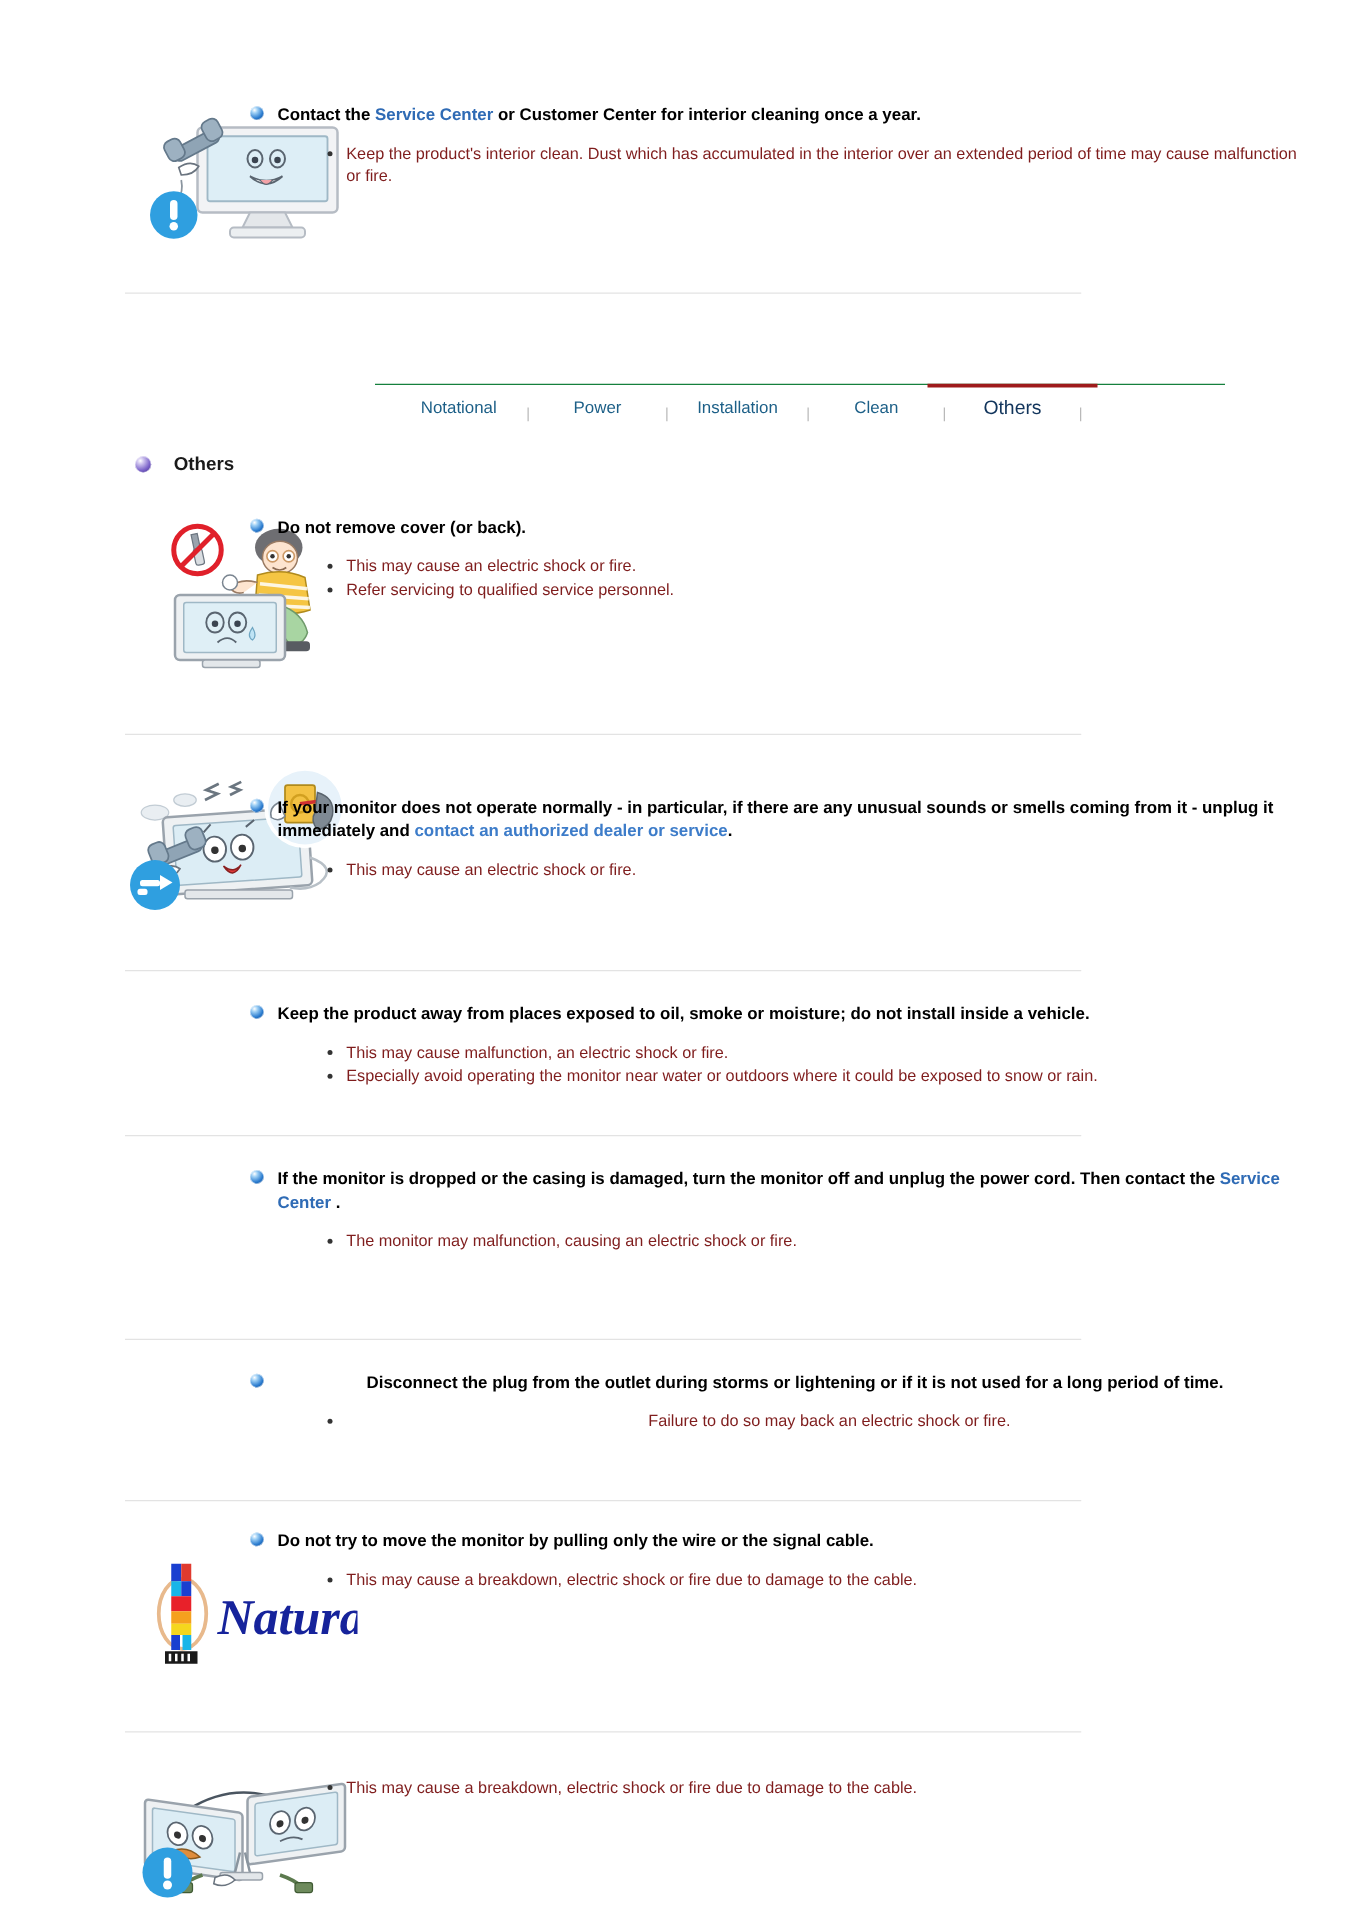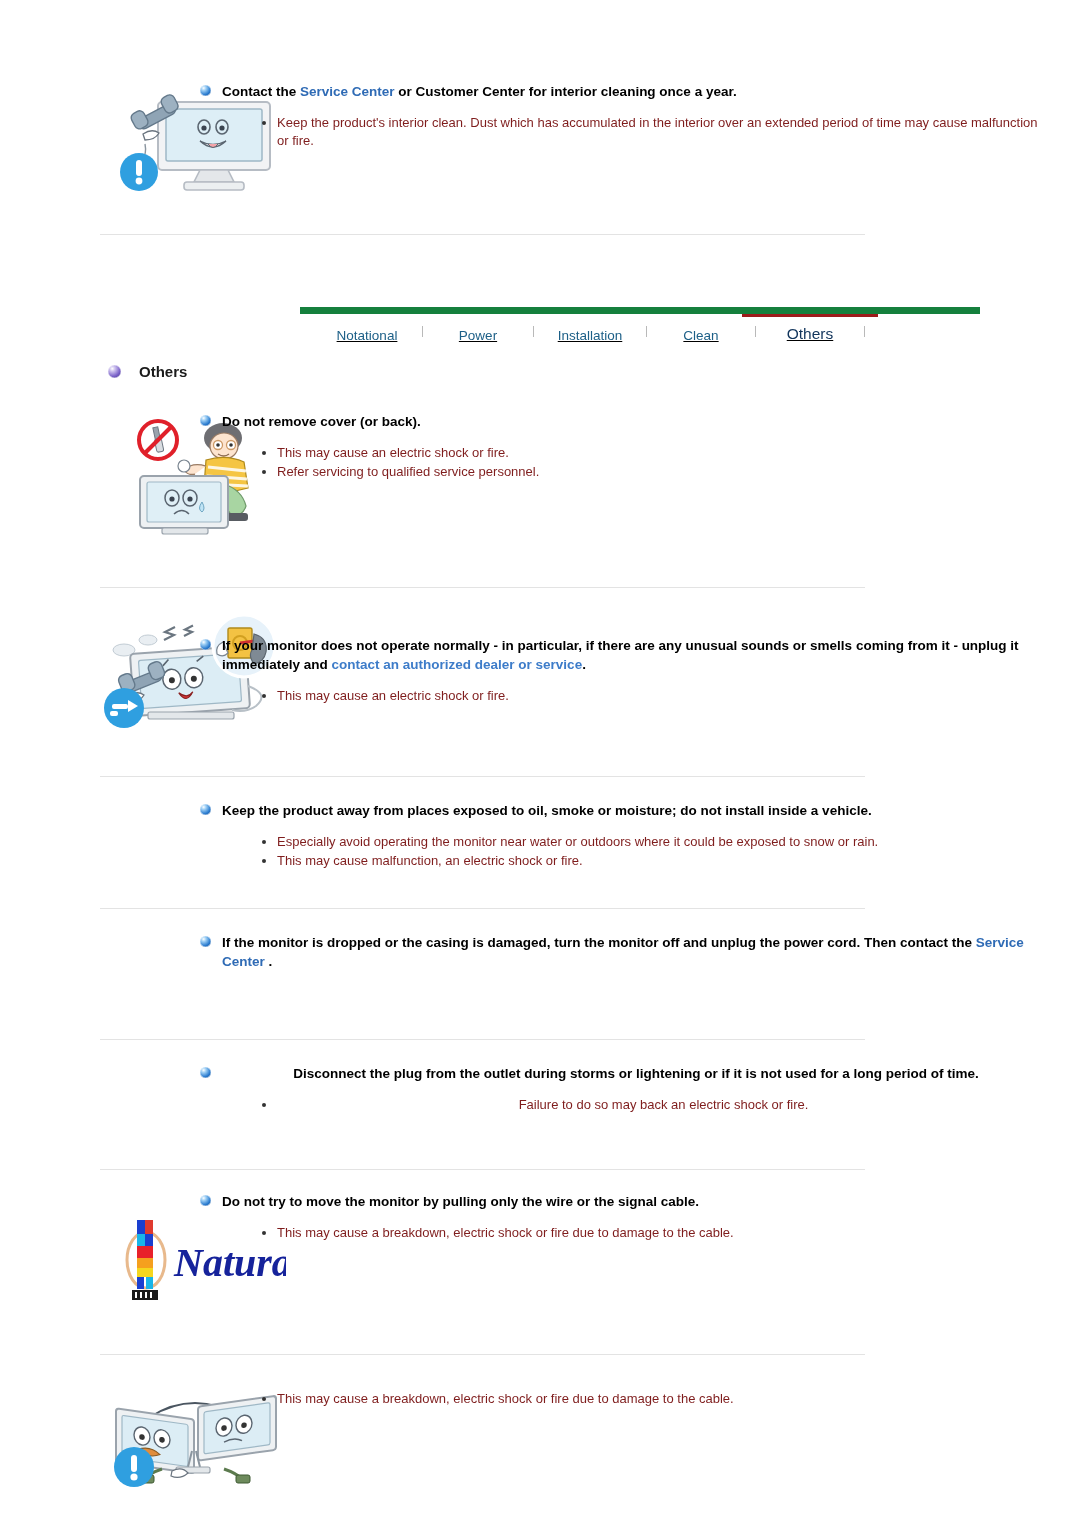--- a/index.html
+++ b/index.html
@@ -45,22 +45,22 @@
     line-height: 17.5px; margin-bottom: 1px; padding-left: 15px;
   }
   ul.bul li::before {
     content: ""; position: absolute; left: 0; top: 7px;
     width: 4px; height: 4px; background: #333; border-radius: 50%;
   }
 
   
   .tabs-wrap { position: relative; margin: 0 100px 0 300px; height: 42px; }
   .tabbar {
-    display: flex; align-items: flex-end; height: 42px;
-    border-top: 7px solid #15803d; padding-top: 0; text-decoration: underline;
+    display: flex; align-items: flex-start; height: 42px;
+    border-top: 1px solid #15803d; padding-top: 0;
   }
   .tab {
     position: relative; font-size: 13.5px; color: #1c5f87;
     padding: 10px 0 6px 0; text-align: center; white-space: nowrap;
   }
   .tab.active { color: #12355c; font-size: 15.5px; font-weight: normal; }
   .tab.active::before {
     content:""; position:absolute; left:-14px; right:-14px; top:-1px;
     height: 3px; background: #9e1b1b;
   }
@@ -273,34 +273,37 @@
 
   <div class="hr" style="margin-top:44px;"></div>
 
   <div class="section" style="padding-top:24px;">
     <div class="art-col"></div>
     <div class="txt-col">
       <div class="head">
         <span class="sphere"></span><span>Keep the product away from places exposed to oil, smoke or moisture; do not install inside a vehicle.</span>
       </div>
       <ul class="bul">
+        <li>This may cause malfunction, an electric shock or fire.</li>
         <li>Especially avoid operating the monitor near water or outdoors where it could be exposed to snow or rain.</li>
-        <li>This may cause malfunction, an electric shock or fire.</li>
       </ul>
     </div>
   </div>
 
   <div class="hr" style="margin-top:38px;"></div>
 
   <div class="section" style="padding-top:24px;justify-content:space-between;">
     <div class="art-col"></div>
     <div class="txt-col">
       <div class="head">
         <span class="sphere"></span><span>If the monitor is dropped or the casing is damaged, turn the monitor off and unplug the power cord. Then contact the </span><span class="link">Service Center</span><span> .</span>
       </div>
+      <ul class="bul">
+        <li>The monitor may malfunction, causing an electric shock or fire.</li>
+      </ul>
     </div>
   </div>
 
   <div class="hr" style="margin-top:68px;"></div>
 
   <div class="section" style="padding-top:24px;text-align:center;">
     <div class="art-col"></div>
     <div class="txt-col">
       <div class="head">
         <span class="sphere"></span><span>Disconnect the plug from the outlet during storms or lightening or if it is not used for a long period of time.</span>

